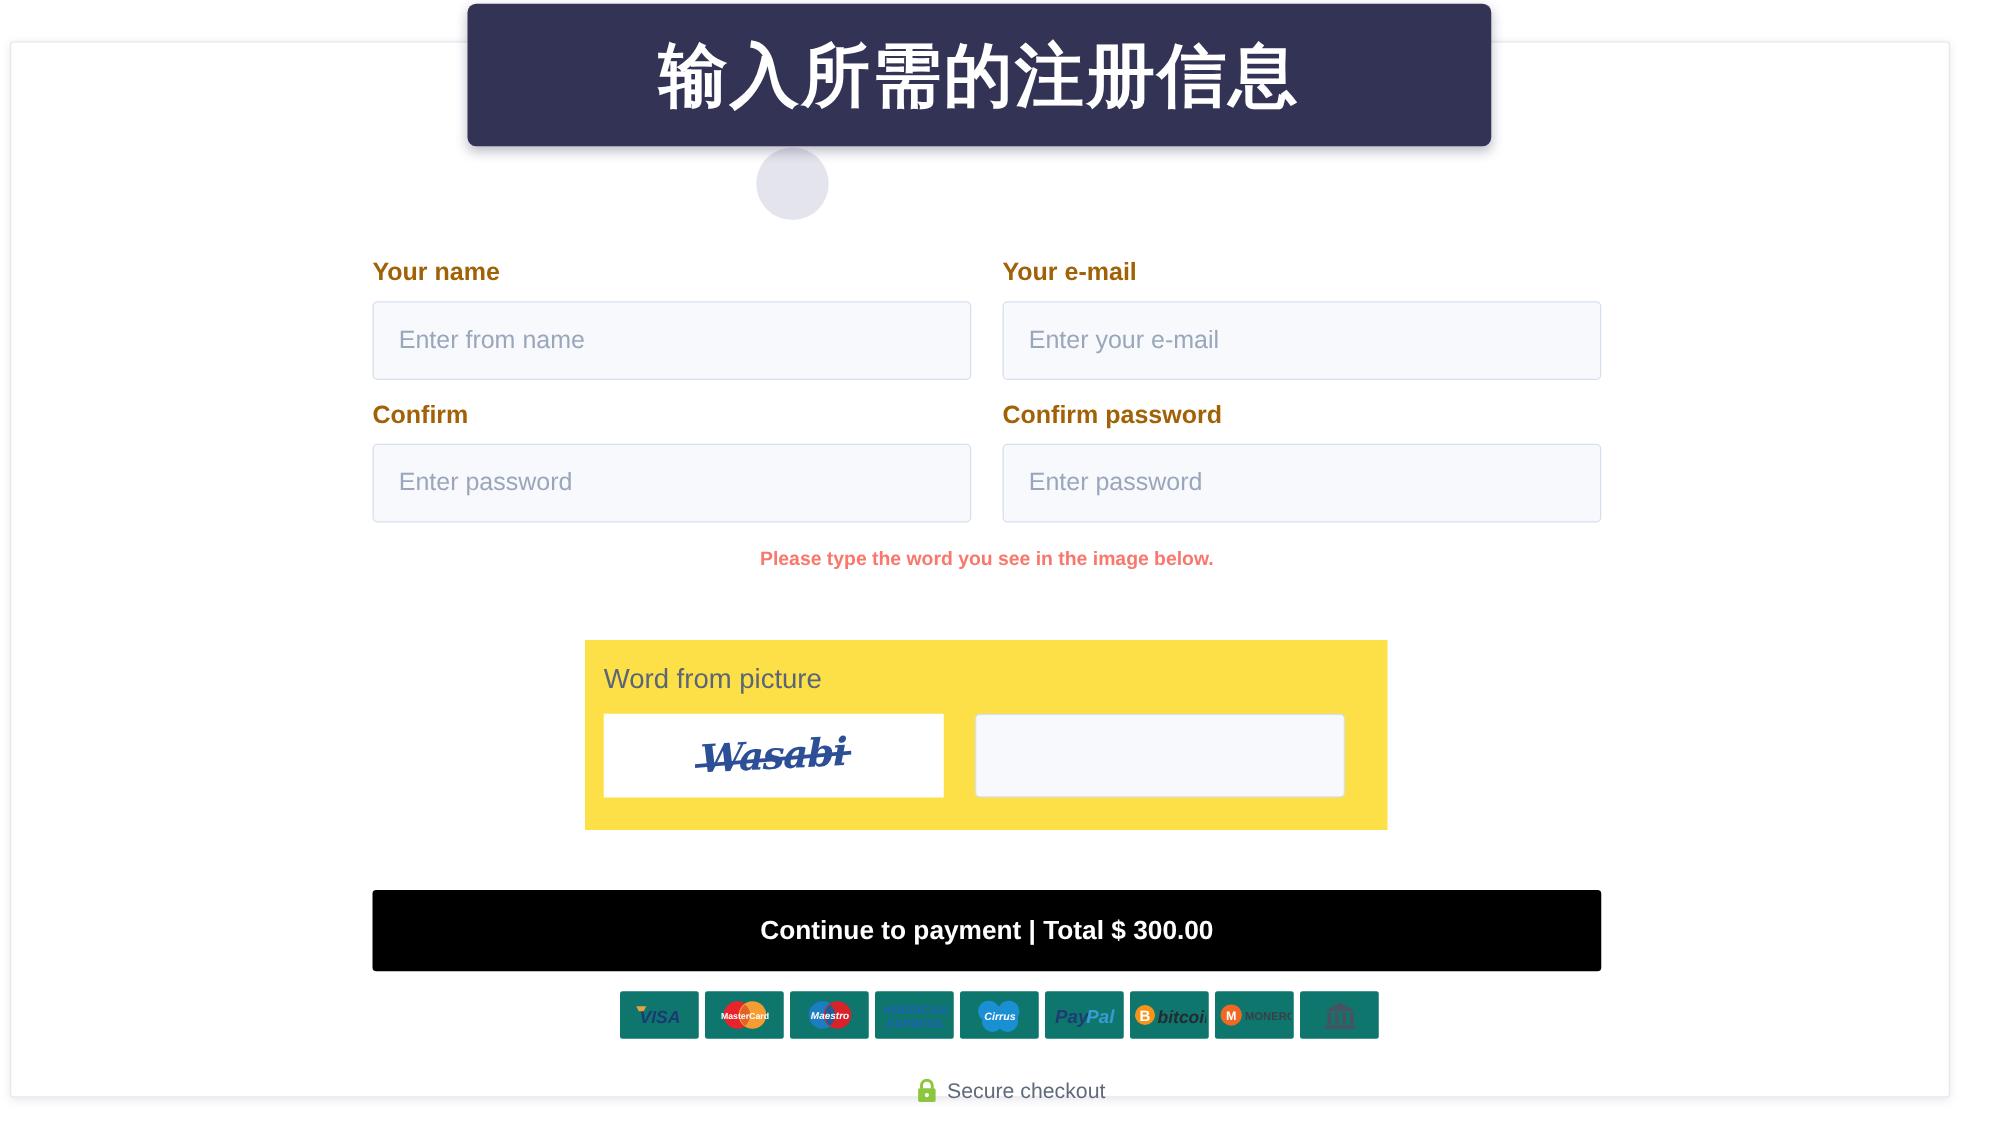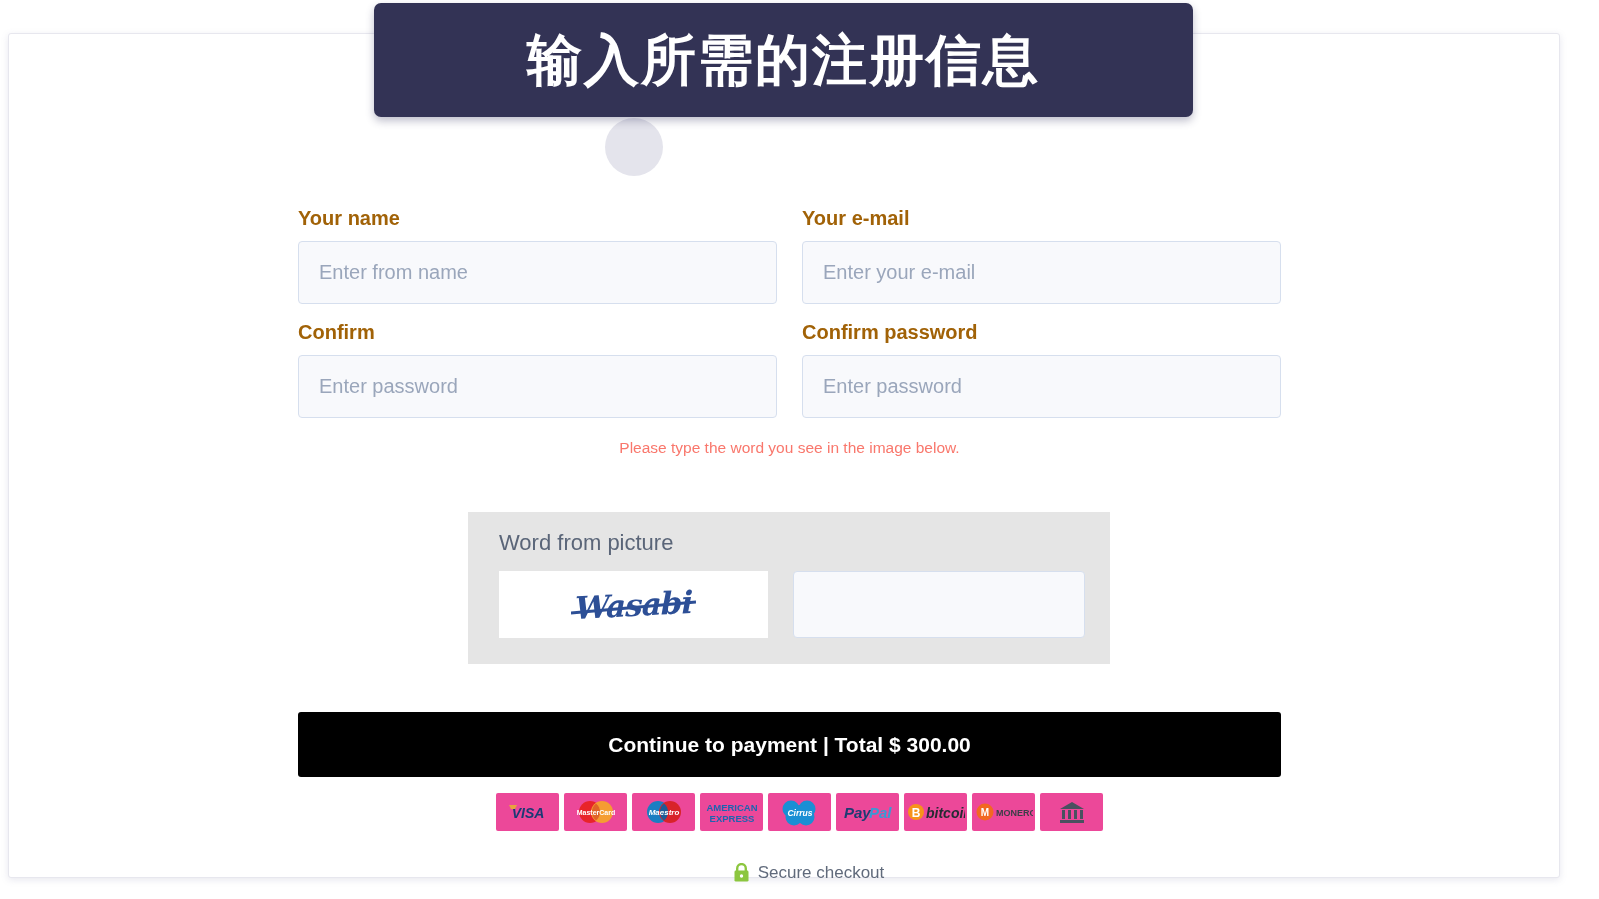--- a/index.html
+++ b/index.html
@@ -99,32 +99,33 @@
     color: #9aa6bb;
   }
 
   
   .captcha-warning {
     text-align: center;
     color: #f9776c;
     font-size: 15.5px;
     margin-top: 21px;
     margin-bottom: 11px;
+    font-weight: bold;
   }
 
   
   .captcha-panel {
     position: absolute;
     left: 459px;
     top: 478px;
     width: 642px;
     height: 152px;
-    background: #e5e5e5;
+    background: #fde047;
     box-sizing: border-box;
-    padding: 18px 25px 0 31px;
+    padding: 18px 25px 0 15px;
   }
   .captcha-title {
     font-size: 22px;
     color: #5a6578;
     margin-bottom: 15px;
   }
   .captcha-body {
     display: flex;
     gap: 25px;
   }
@@ -190,21 +191,21 @@
   .pay-methods {
     position: absolute;
     left: 487px;
     top: 759px;
     display: flex;
     gap: 5px;
   }
   .pm-tile {
     width: 63px;
     height: 38px;
-    background: #ec4899;
+    background: #0f766e;
     border-radius: 2px;
     display: flex;
     align-items: center;
     justify-content: center;
     overflow: hidden;
   }
 
   
   .secure-row {
     position: absolute;

